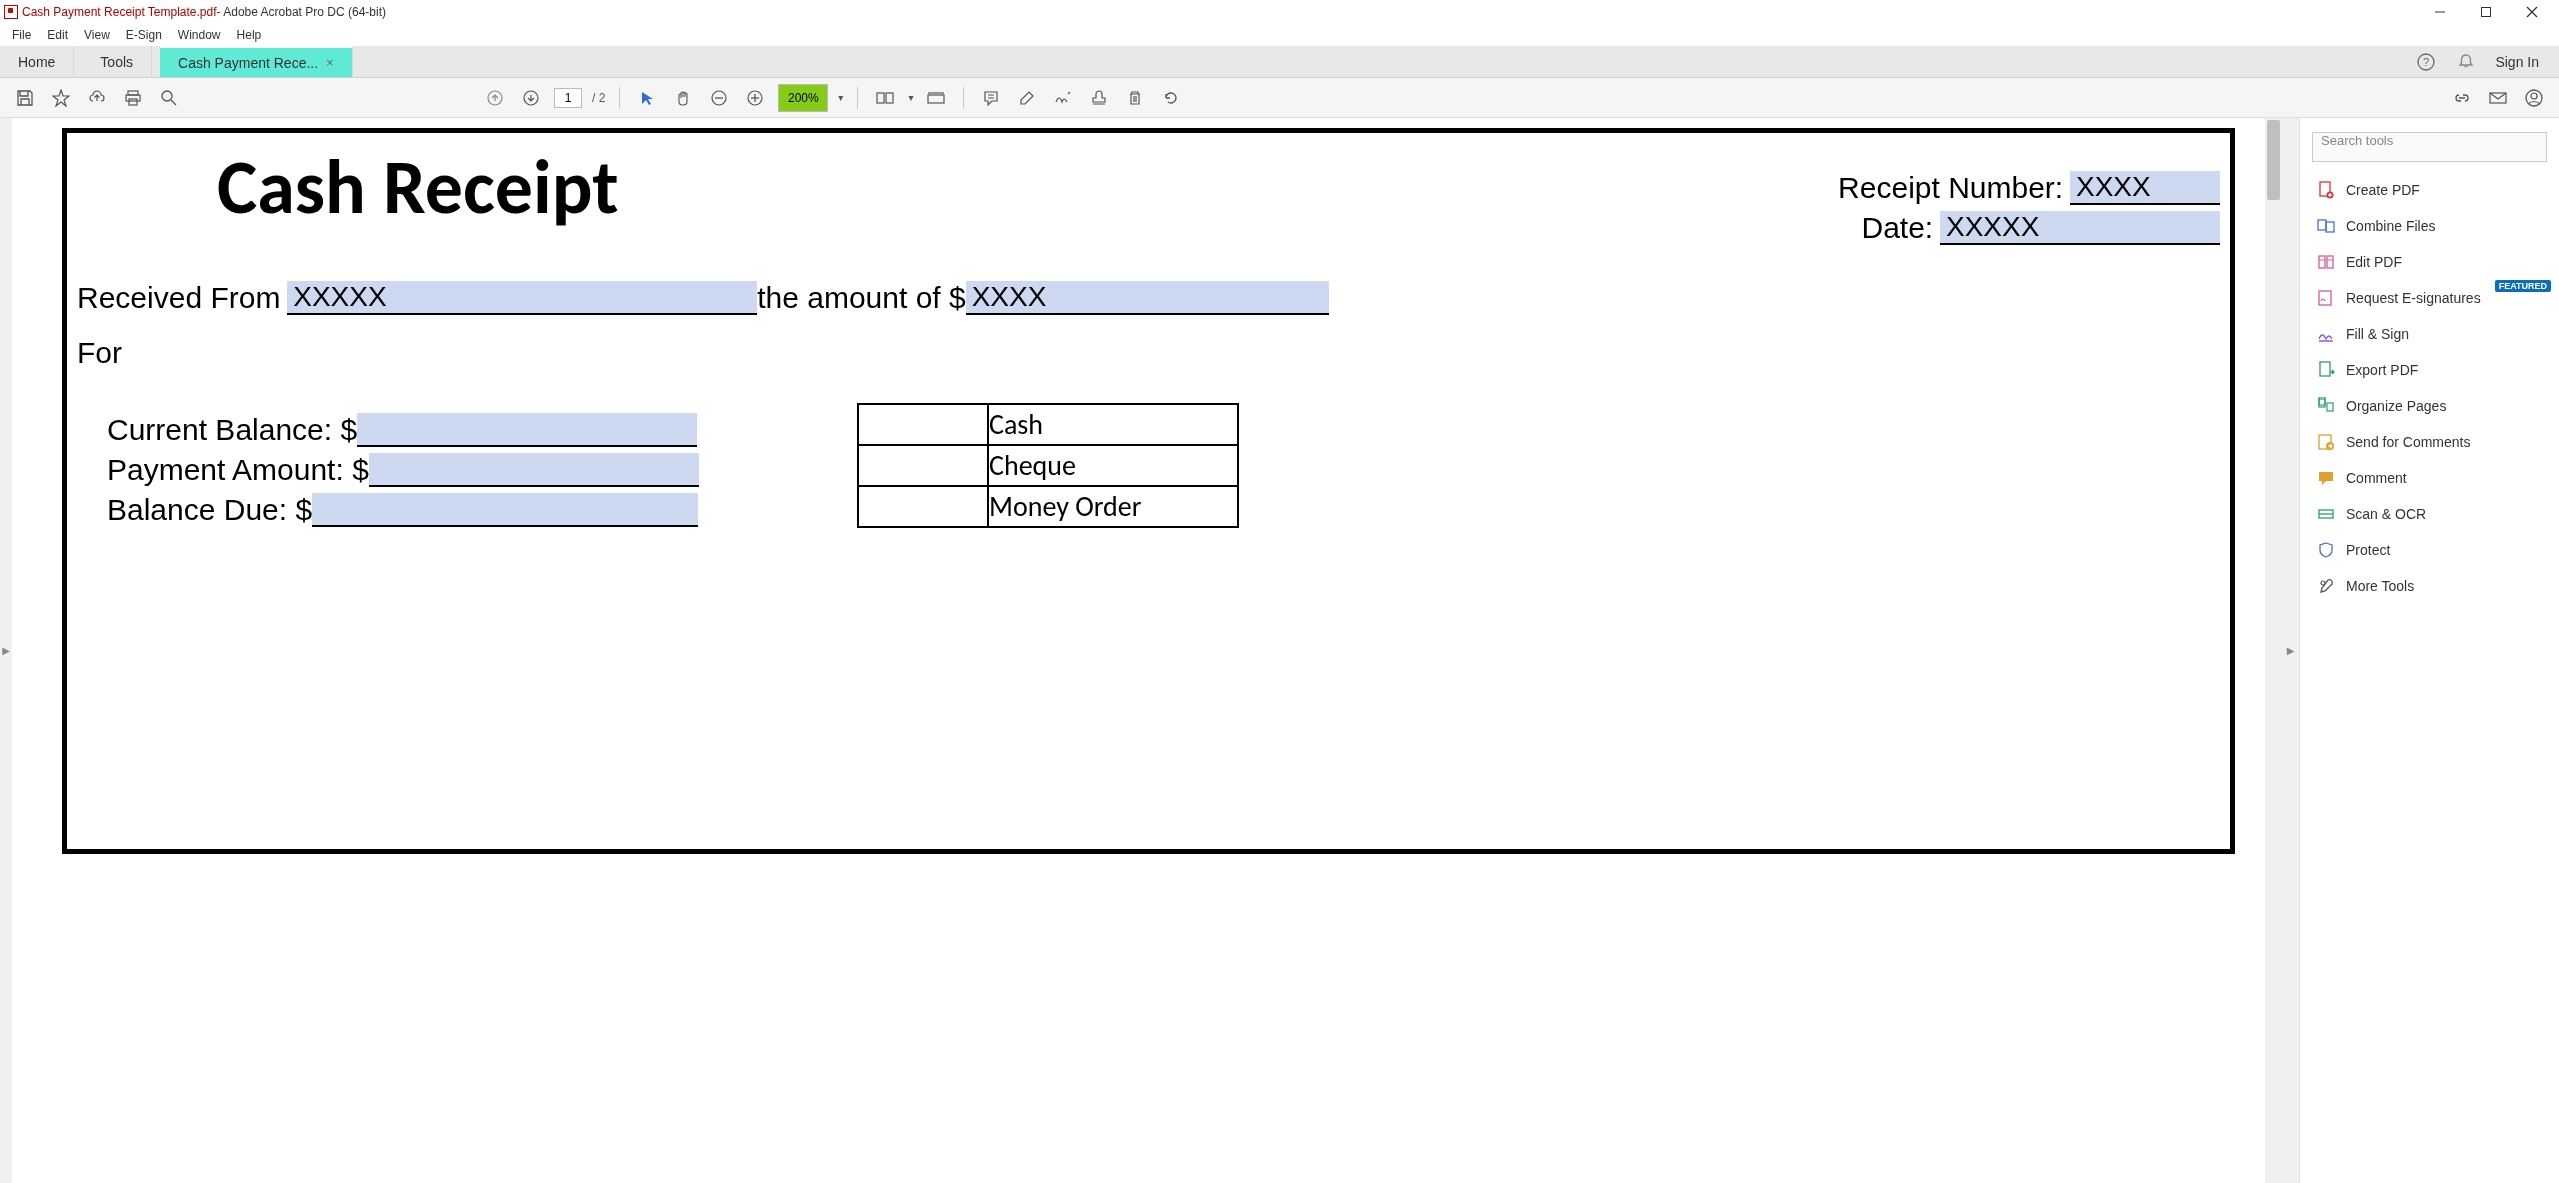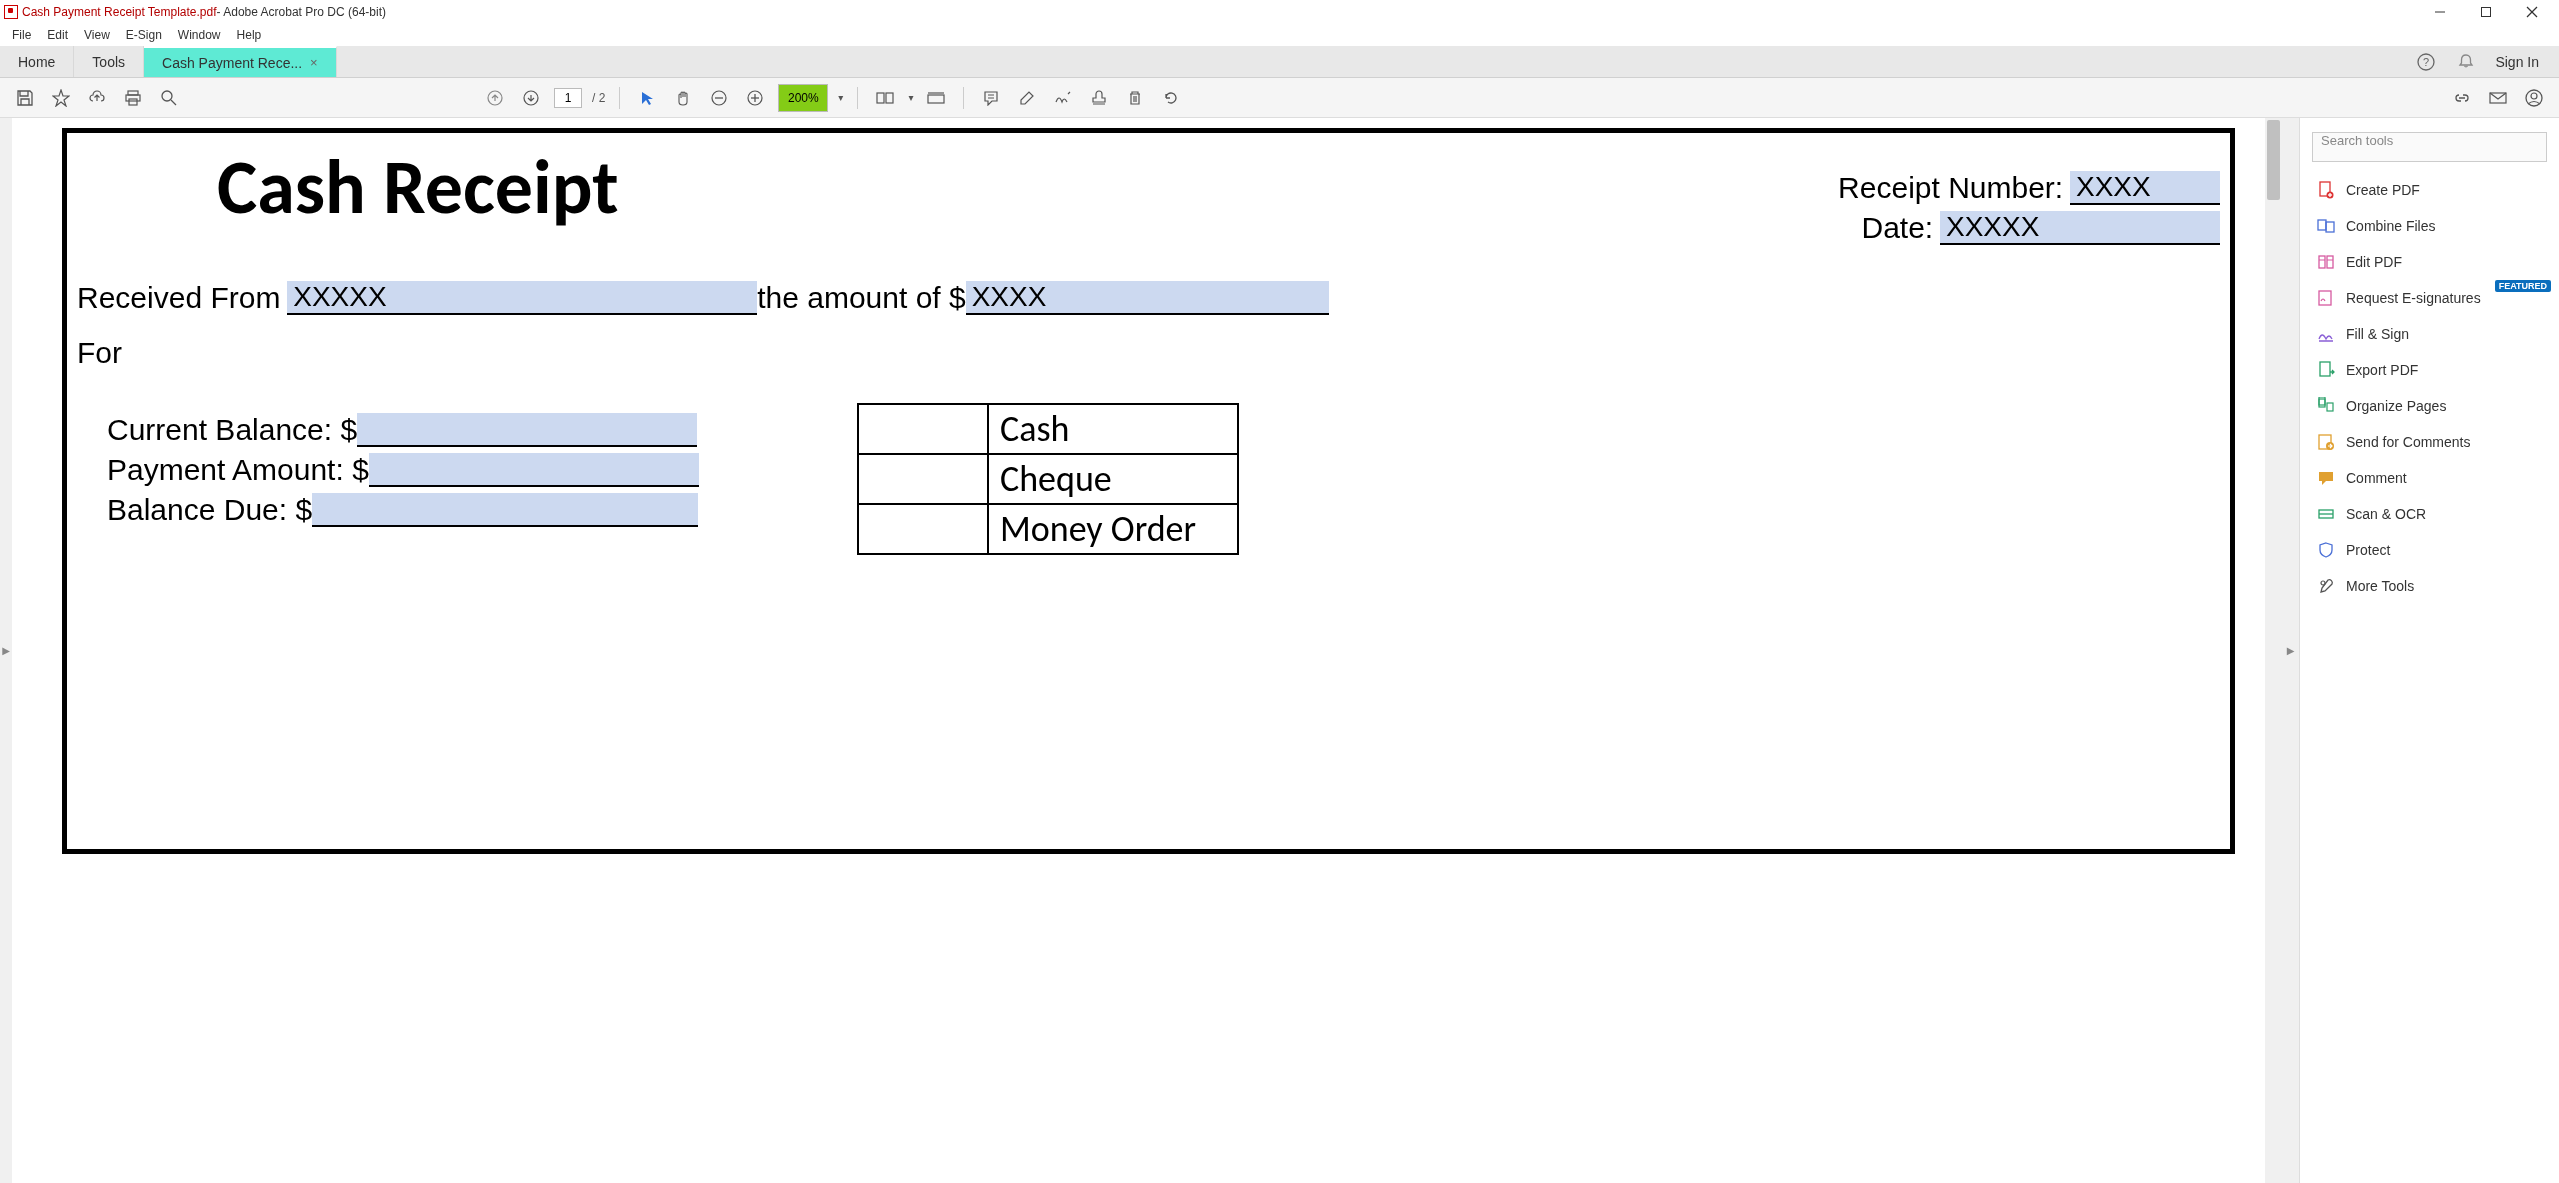--- a/index.html
+++ b/index.html
@@ -12,21 +12,21 @@
 .title-text { color: #b30000; font-size: 12px; }
 .title-suffix { color: #333; }
 .win-controls { margin-left: auto; display: flex; }
 .win-btn { width: 46px; height: 24px; display: flex; align-items: center; justify-content: center; font-size: 14px; cursor: pointer; }
 
 
 .menu-bar { height: 22px; display: flex; align-items: center; padding: 0 4px; font-size: 12px; }
 .menu-item { padding: 2px 8px; cursor: pointer; color: #333; }
 
 
-.tab-strip { height: 32px; background: #e8e8e8; border-bottom: 1px solid #d0d0d0; display: flex; align-items: stretch; }
+.tab-strip { height: 32px; background: #e8e8e8; border-bottom: 1px solid #d0d0d0; display: flex; align-items: stretch; gap: 8px; }
 .tab { padding: 0 18px; display: flex; align-items: center; font-size: 14px; color: #333; cursor: pointer; border-right: 1px solid #d8d8d8; }
 .tab.home, .tab.tools { background: #e8e8e8; }
 .tab.doc { background: #5eead4; border-top: 2px solid #fff; position: relative; }
 .tab .close-x { margin-left: 8px; font-size: 13px; color: #666; }
 .tab-strip .right-area { margin-left: auto; display: flex; align-items: center; gap: 18px; padding: 0 20px; }
 .icon-btn { width: 22px; height: 22px; display: flex; align-items: center; justify-content: center; color: #555; cursor: pointer; font-size: 16px; }
 .sign-in { font-size: 14px; color: #333; cursor: pointer; }
 
 
 .toolbar { height: 40px; background: #f5f5f5; border-bottom: 1px solid #ddd; display: flex; align-items: center; padding: 0 12px; gap: 10px; }
@@ -45,21 +45,21 @@
 .left-rail { width: 12px; background: #f0f0f0; display: flex; align-items: center; justify-content: center; }
 .left-rail .chev { font-size: 10px; color: #888; }
 
 
 .receipt-page { position: absolute; left: 50px; top: 10px; right: 30px; height: 726px; background: #fff; }
 .receipt-border { position: absolute; inset: 0; border: 5px solid #000; padding: 20px 20px; }
 .receipt-title { font-family: Calibri, Arial, sans-serif; font-size: 76px; font-weight: 700; color: #000; position: absolute; top: 8px; left: 150px; }
 .rc-line { position: absolute; font-family: Calibri, Arial, sans-serif; font-size: 30px; color: #000; display: flex; align-items: flex-end; }
 .hl-field { background: #ccd9f0; border-bottom: 2px solid #000; height: 34px; display: inline-flex; align-items: center; padding: 0 6px; font-size: 28px; }
 .payment-table { position: absolute; border-collapse: collapse; }
-.payment-table td { border: 2px solid #000; font-family: Calibri, Arial, sans-serif; font-size: 36px; padding: 2px 11px; margin-left: 32px; }
+.payment-table td { border: 2px solid #000; font-family: Calibri, Arial, sans-serif; font-size: 28px; padding: 2px 0; margin-left: 32px; }
 .payment-table td.checkbox-cell { width: 130px; }
 
 
 .vscroll { width: 17px; background: #f0f0f0; position: relative; }
 .vscroll .thumb { position: absolute; top: 2px; left: 2px; right: 2px; height: 80px; background: #c0c0c0; border-radius: 2px; }
 
 
 .right-panel { width: 260px; background: #fff; border-left: 1px solid #ddd; display: flex; flex-direction: column; }
 .right-rail-toggle { width: 17px; background: #f0f0f0; display: flex; align-items: center; justify-content: center; }
 .right-rail-toggle .chev { font-size: 10px; color: #888; }

